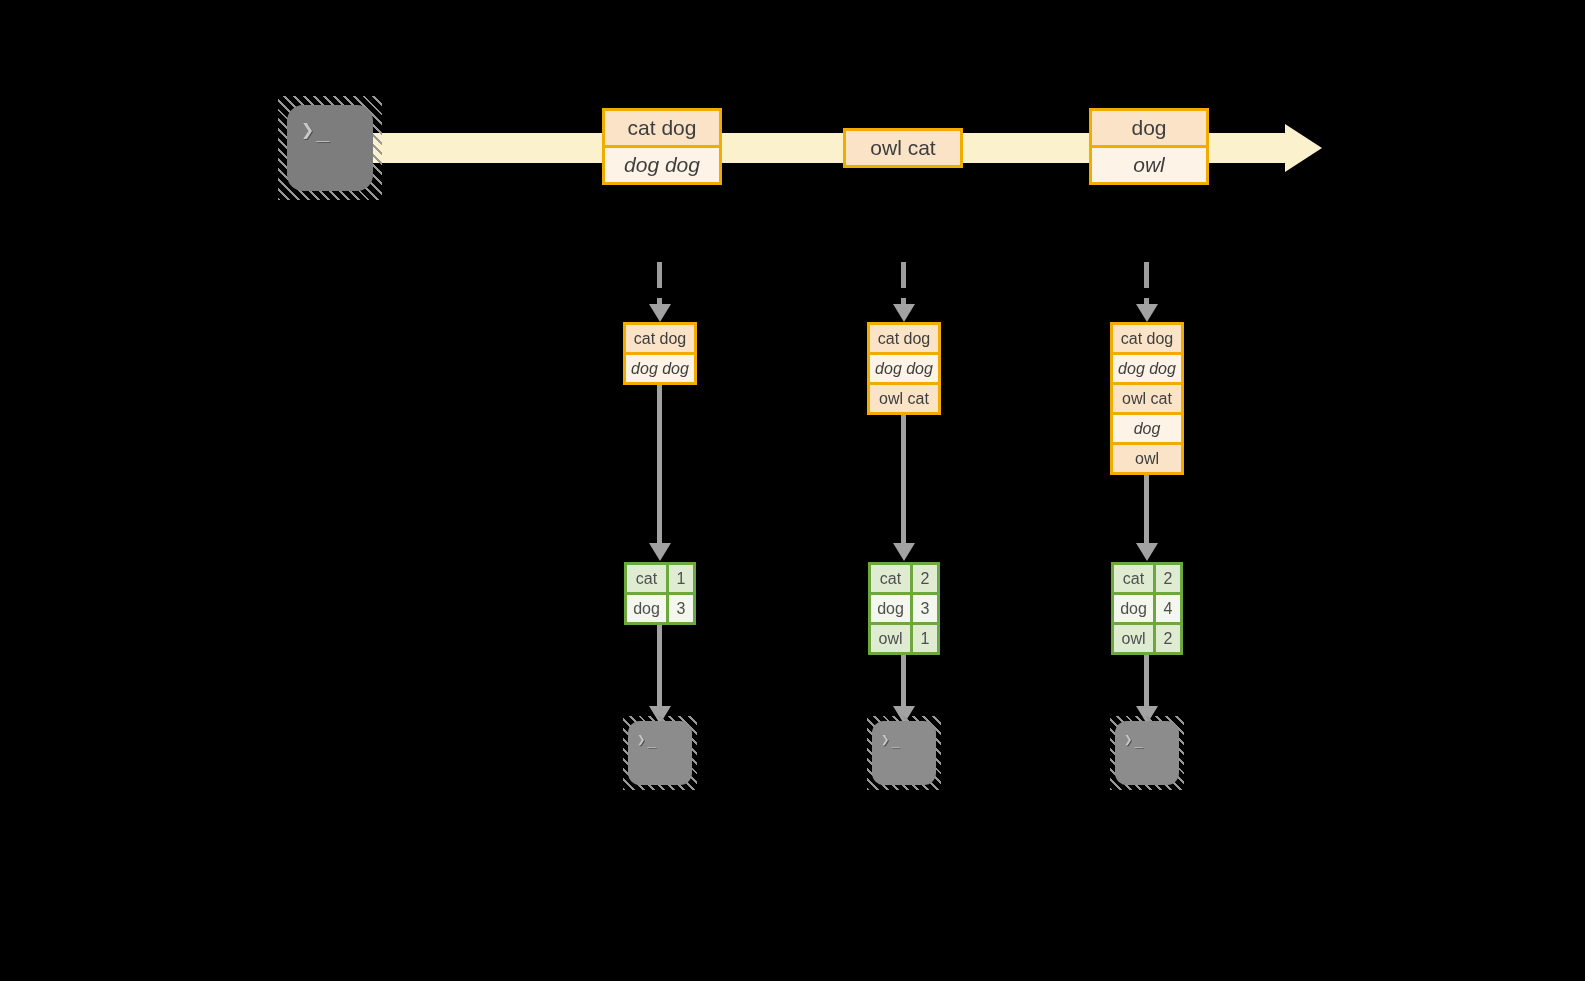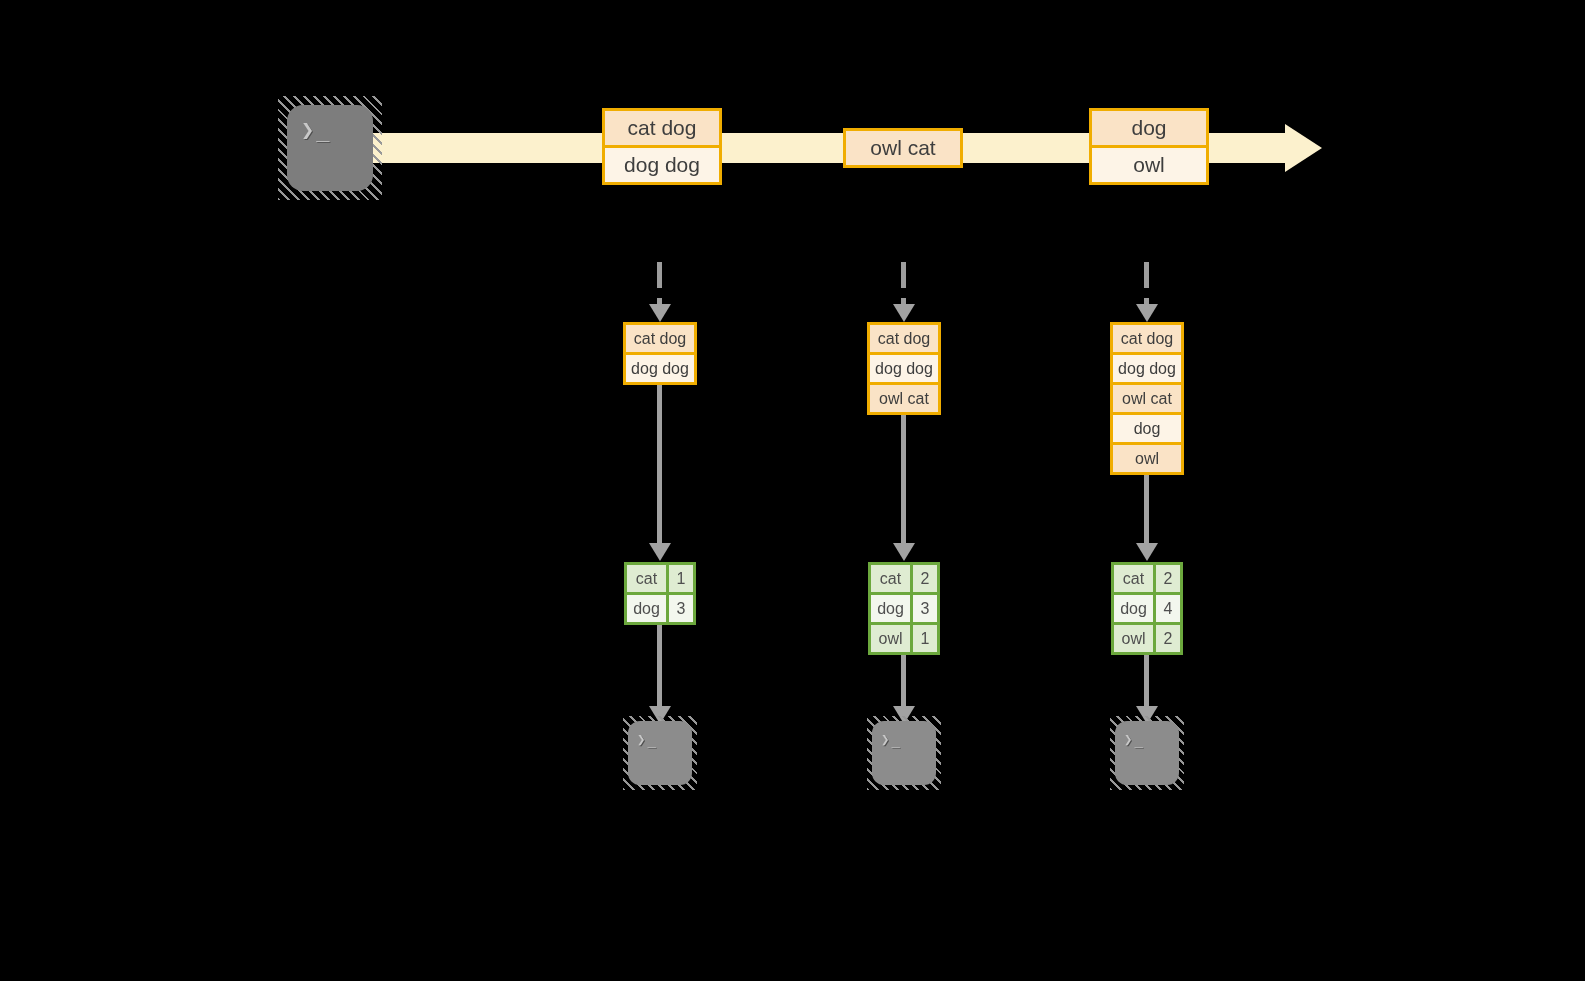--- a/index.html
+++ b/index.html
@@ -16,21 +16,21 @@
   
   .sbox{position:absolute;width:120px;z-index:3;}
   .b1{left:602px;top:108px;}
   .b2{left:843px;top:128px;}
   .b3{left:1089px;top:108px;}
   .srow{height:40px;margin-top:-3px;border:3px solid var(--stream_border,#f0ad00);
         display:flex;align-items:center;justify-content:center;box-sizing:border-box;
         font-size:21px;color:#3e3e3e;}
   .srow:first-child{margin-top:0;}
   .fill-dark{background:var(--stream_fill_dark,#fae3c6);}
-  .fill-light{background:var(--stream_fill_light,#fdf4e7);}
+  .fill-light{background:var(--stream_fill_light,#fdf4e7);font-style:italic;}
 
   
   .stack{position:absolute;z-index:3;}
   .scell{width:74px;height:33px;margin-top:-3px;border:3px solid var(--stream_border,#f0ad00);
         display:flex;align-items:center;justify-content:center;box-sizing:border-box;
         font-size:16px;color:#3e3e3e;}
   .scell:first-child{margin-top:0;}
 
   
   .gtable{position:absolute;z-index:3;}

